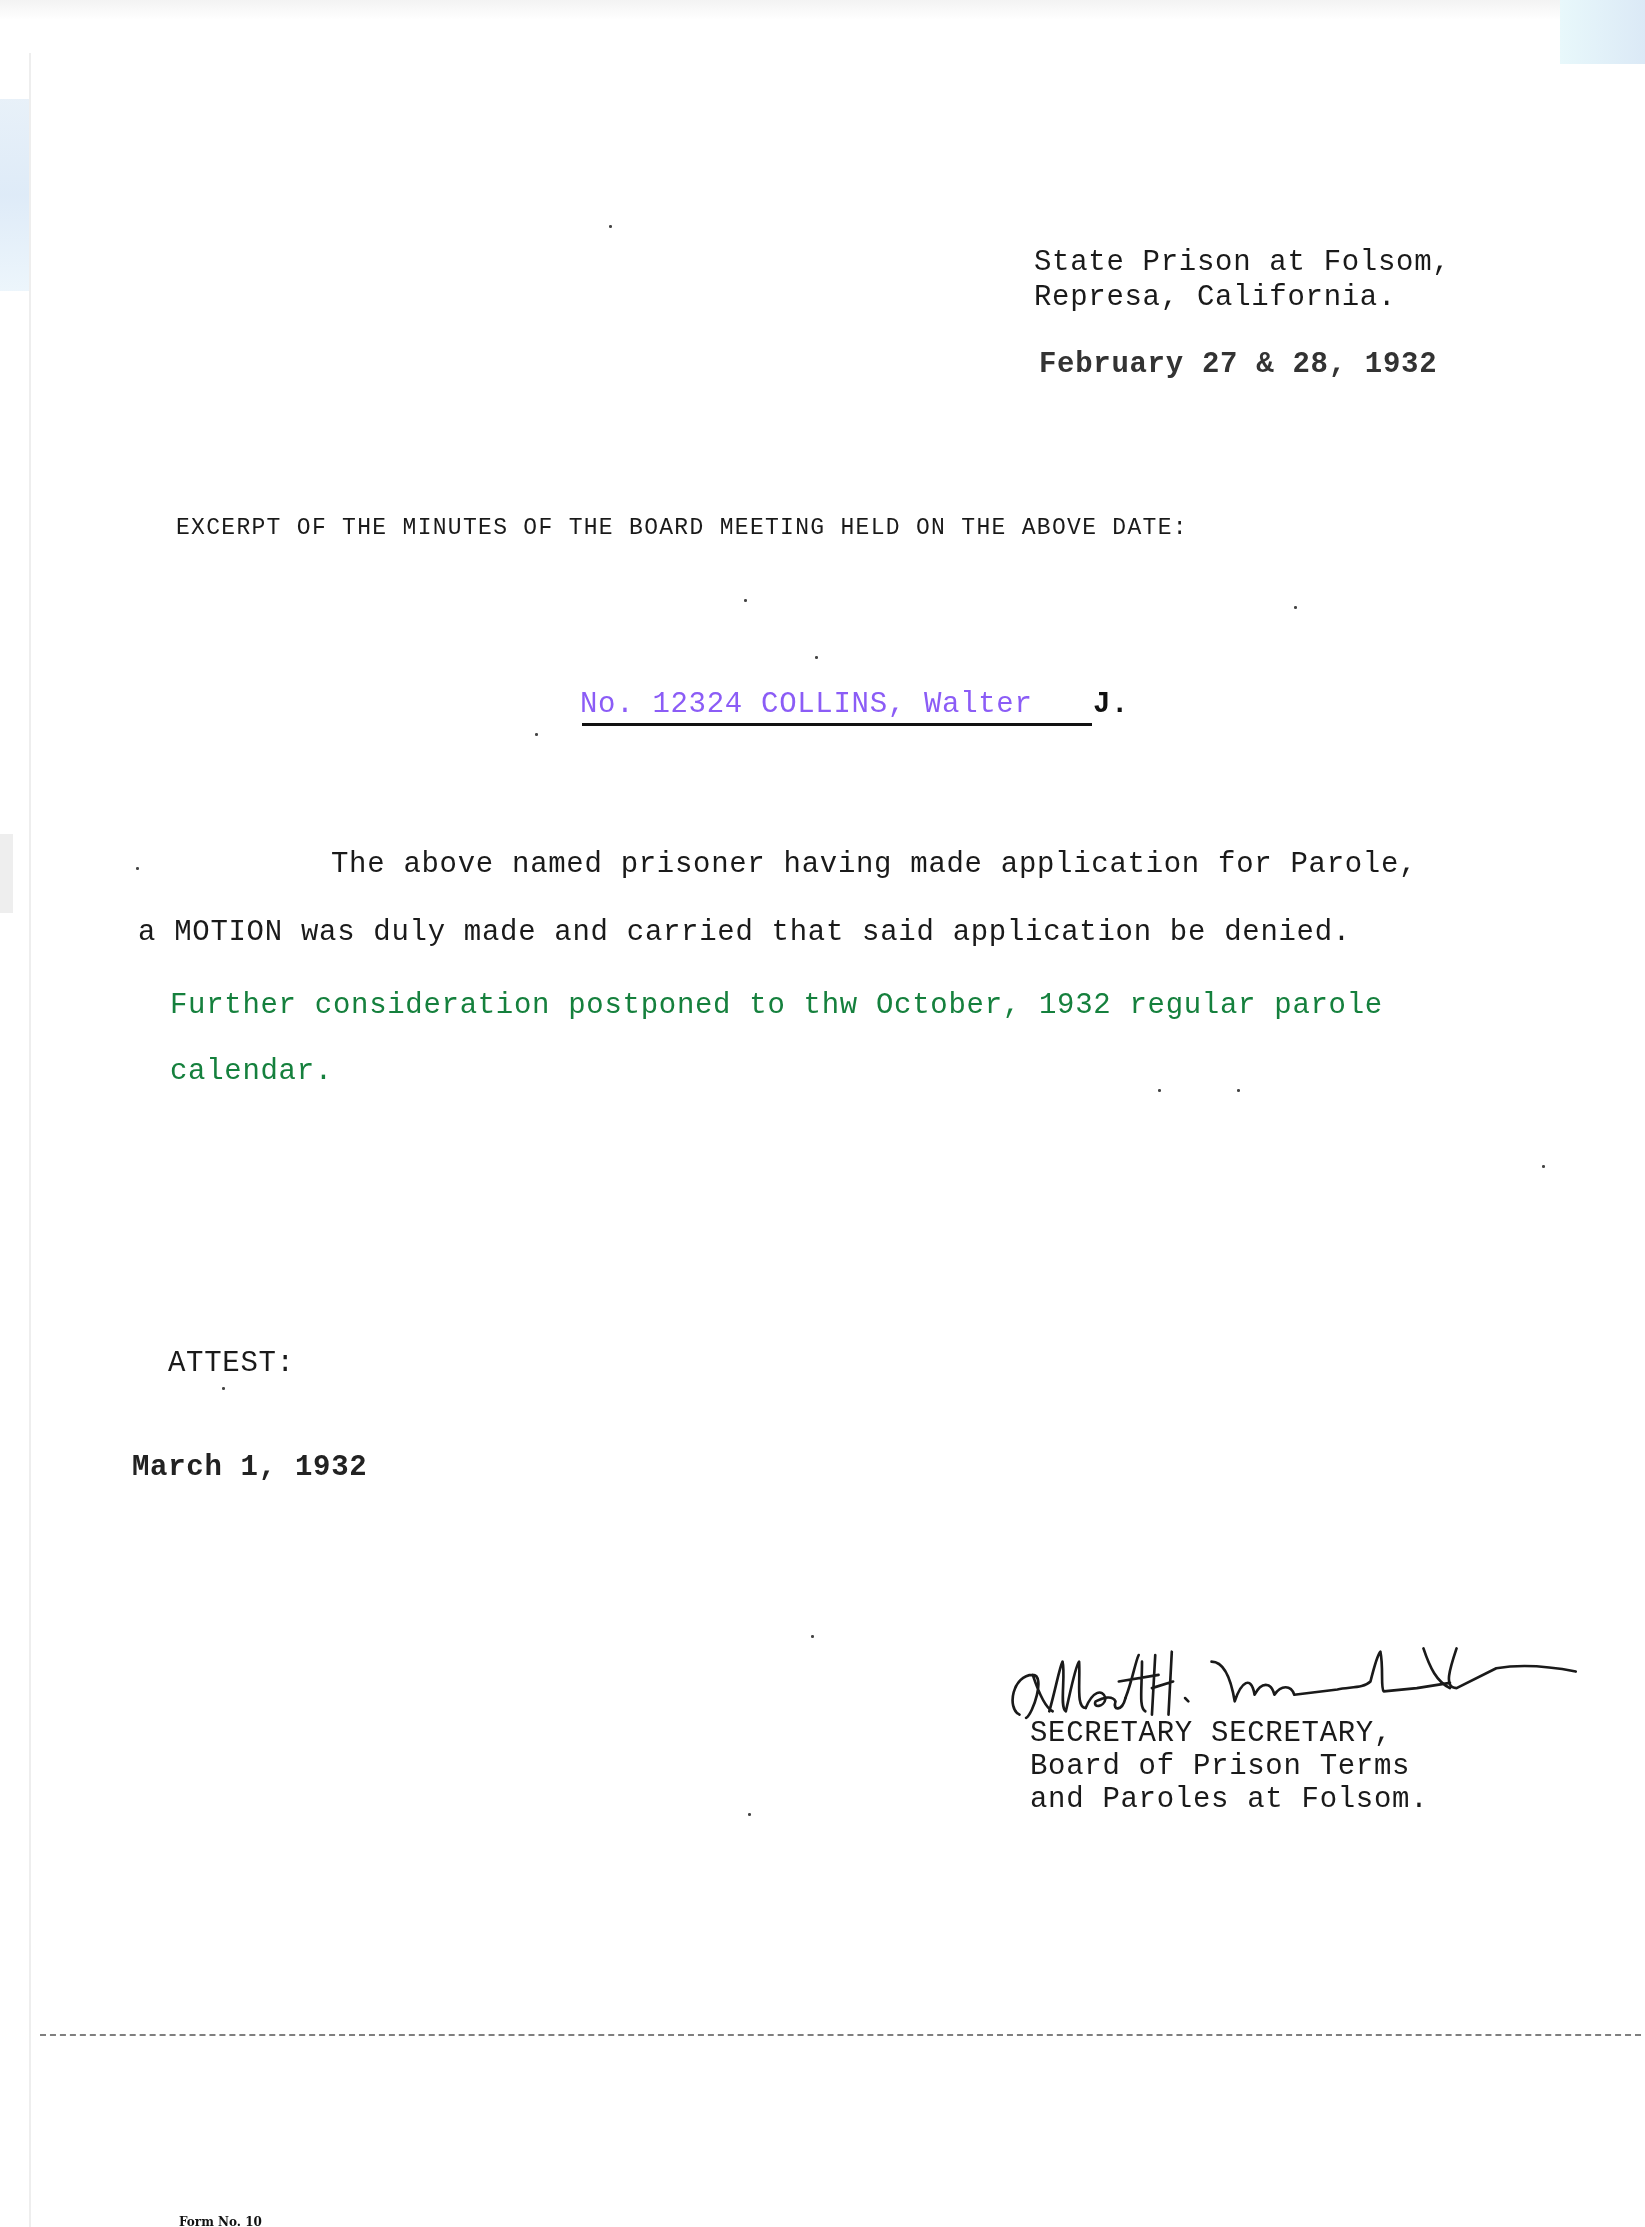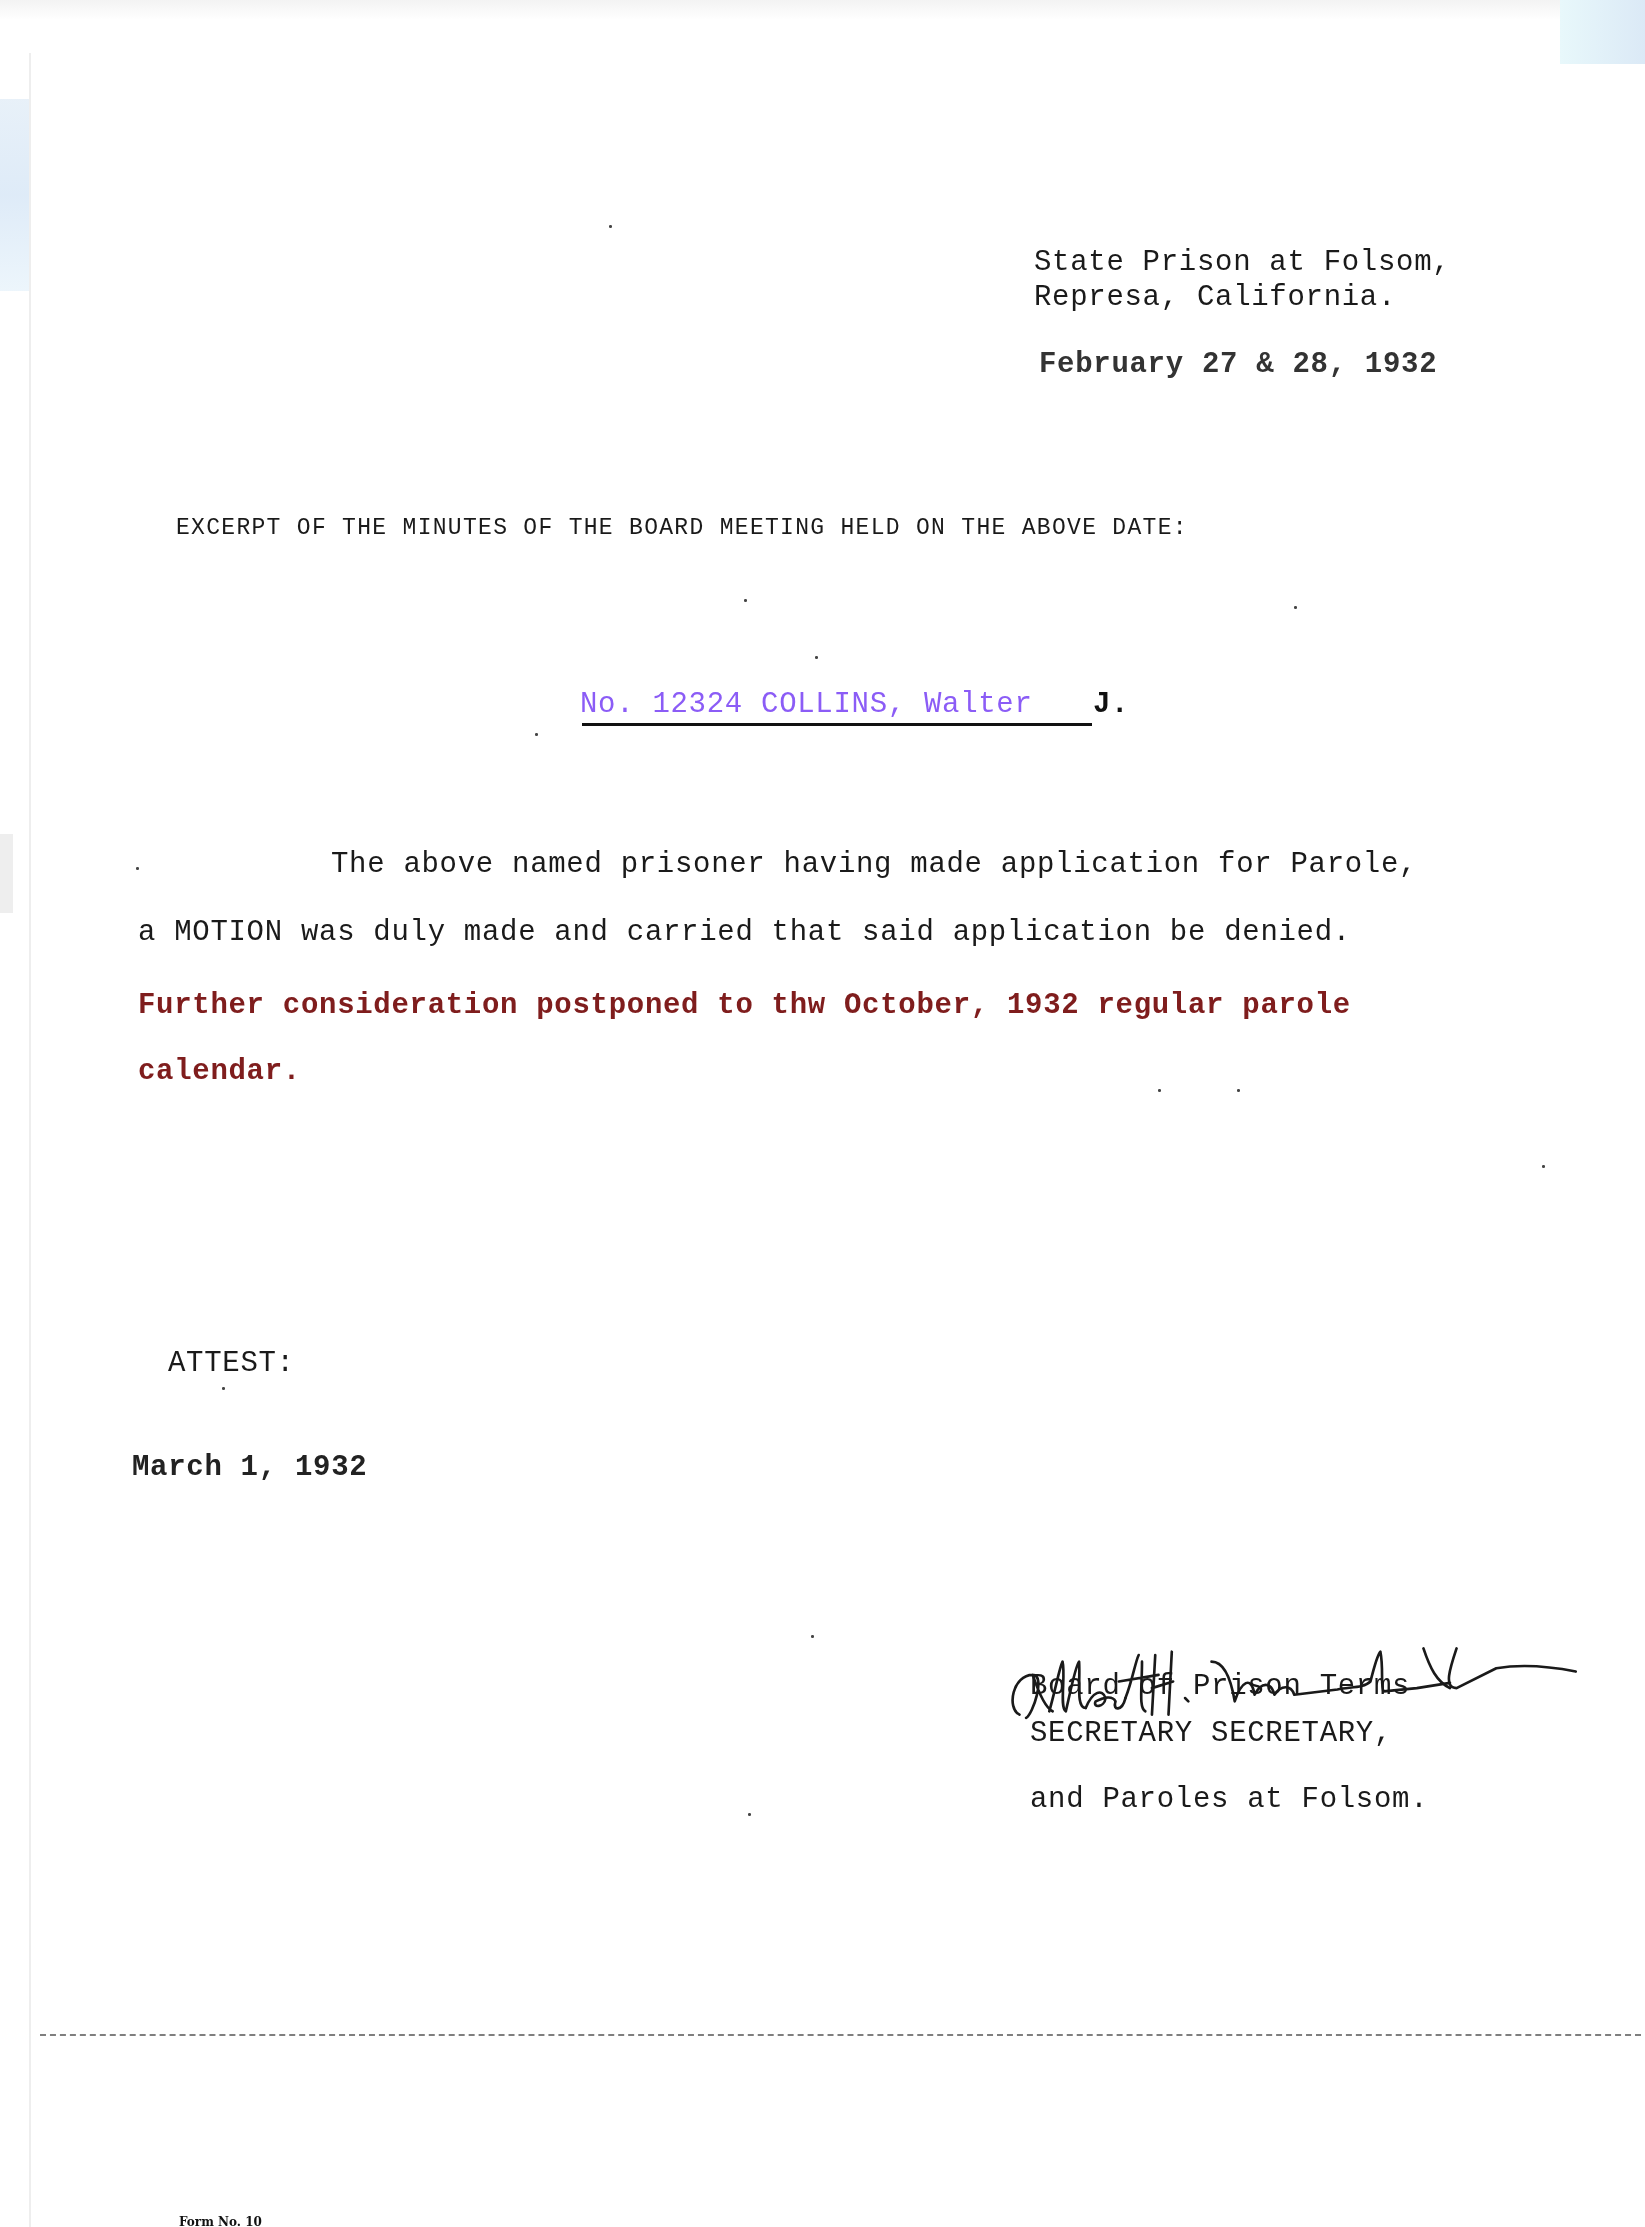--- a/index.html
+++ b/index.html
@@ -48,21 +48,21 @@
     }
 
     .typed {
       position: absolute;
       white-space: pre;
       font-size: 29px;
       line-height: 33px;
       letter-spacing: 0.7px;
     }
     .faded { color: #3a3a3a; font-weight: bold; }
-    .bold { font-weight: bold; color: #7f1d1d; }
+    .bold { font-weight: normal; color: #15803d; margin-left: 32px; }
 
     .addr-1 { left: 1034px; top: 246px; }
     .addr-2 { left: 1034px; top: 281px; }
     .meeting-date { left: 1039px; top: 348px; color: #333; }
 
     .excerpt-title { left: 176px; top: 512px; font-size: 23px; letter-spacing: 1.3px; }
 
     .prisoner-line {
       left: 580px; top: 688px;
       color: #8b5cf6;
@@ -82,21 +82,21 @@
 
     .attest-label { left: 136px; top: 1347px; margin-left: 32px; }
     .attest-date { left: 132px; top: 1451px; font-weight: bold; color: #222; text-align: center; }
 
     .signature {
       position: absolute;
       left: 993px; top: 1635px;
       width: 596px; height: 93px;
     }
     .sig-1 { left: 1030px; top: 1717px; }
-    .sig-2 { left: 1030px; top: 1670px; text-align: center; }
+    .sig-2 { left: 1030px; top: 1750px; text-align: center; }
     .sig-3 { left: 1030px; top: 1783px; }
 
     .tear-line {
       position: absolute;
       left: 40px; top: 2034px;
       width: 1601px; height: 0;
       border-top: 2.6px dashed #555;
       opacity: 0.75;
     }
 

